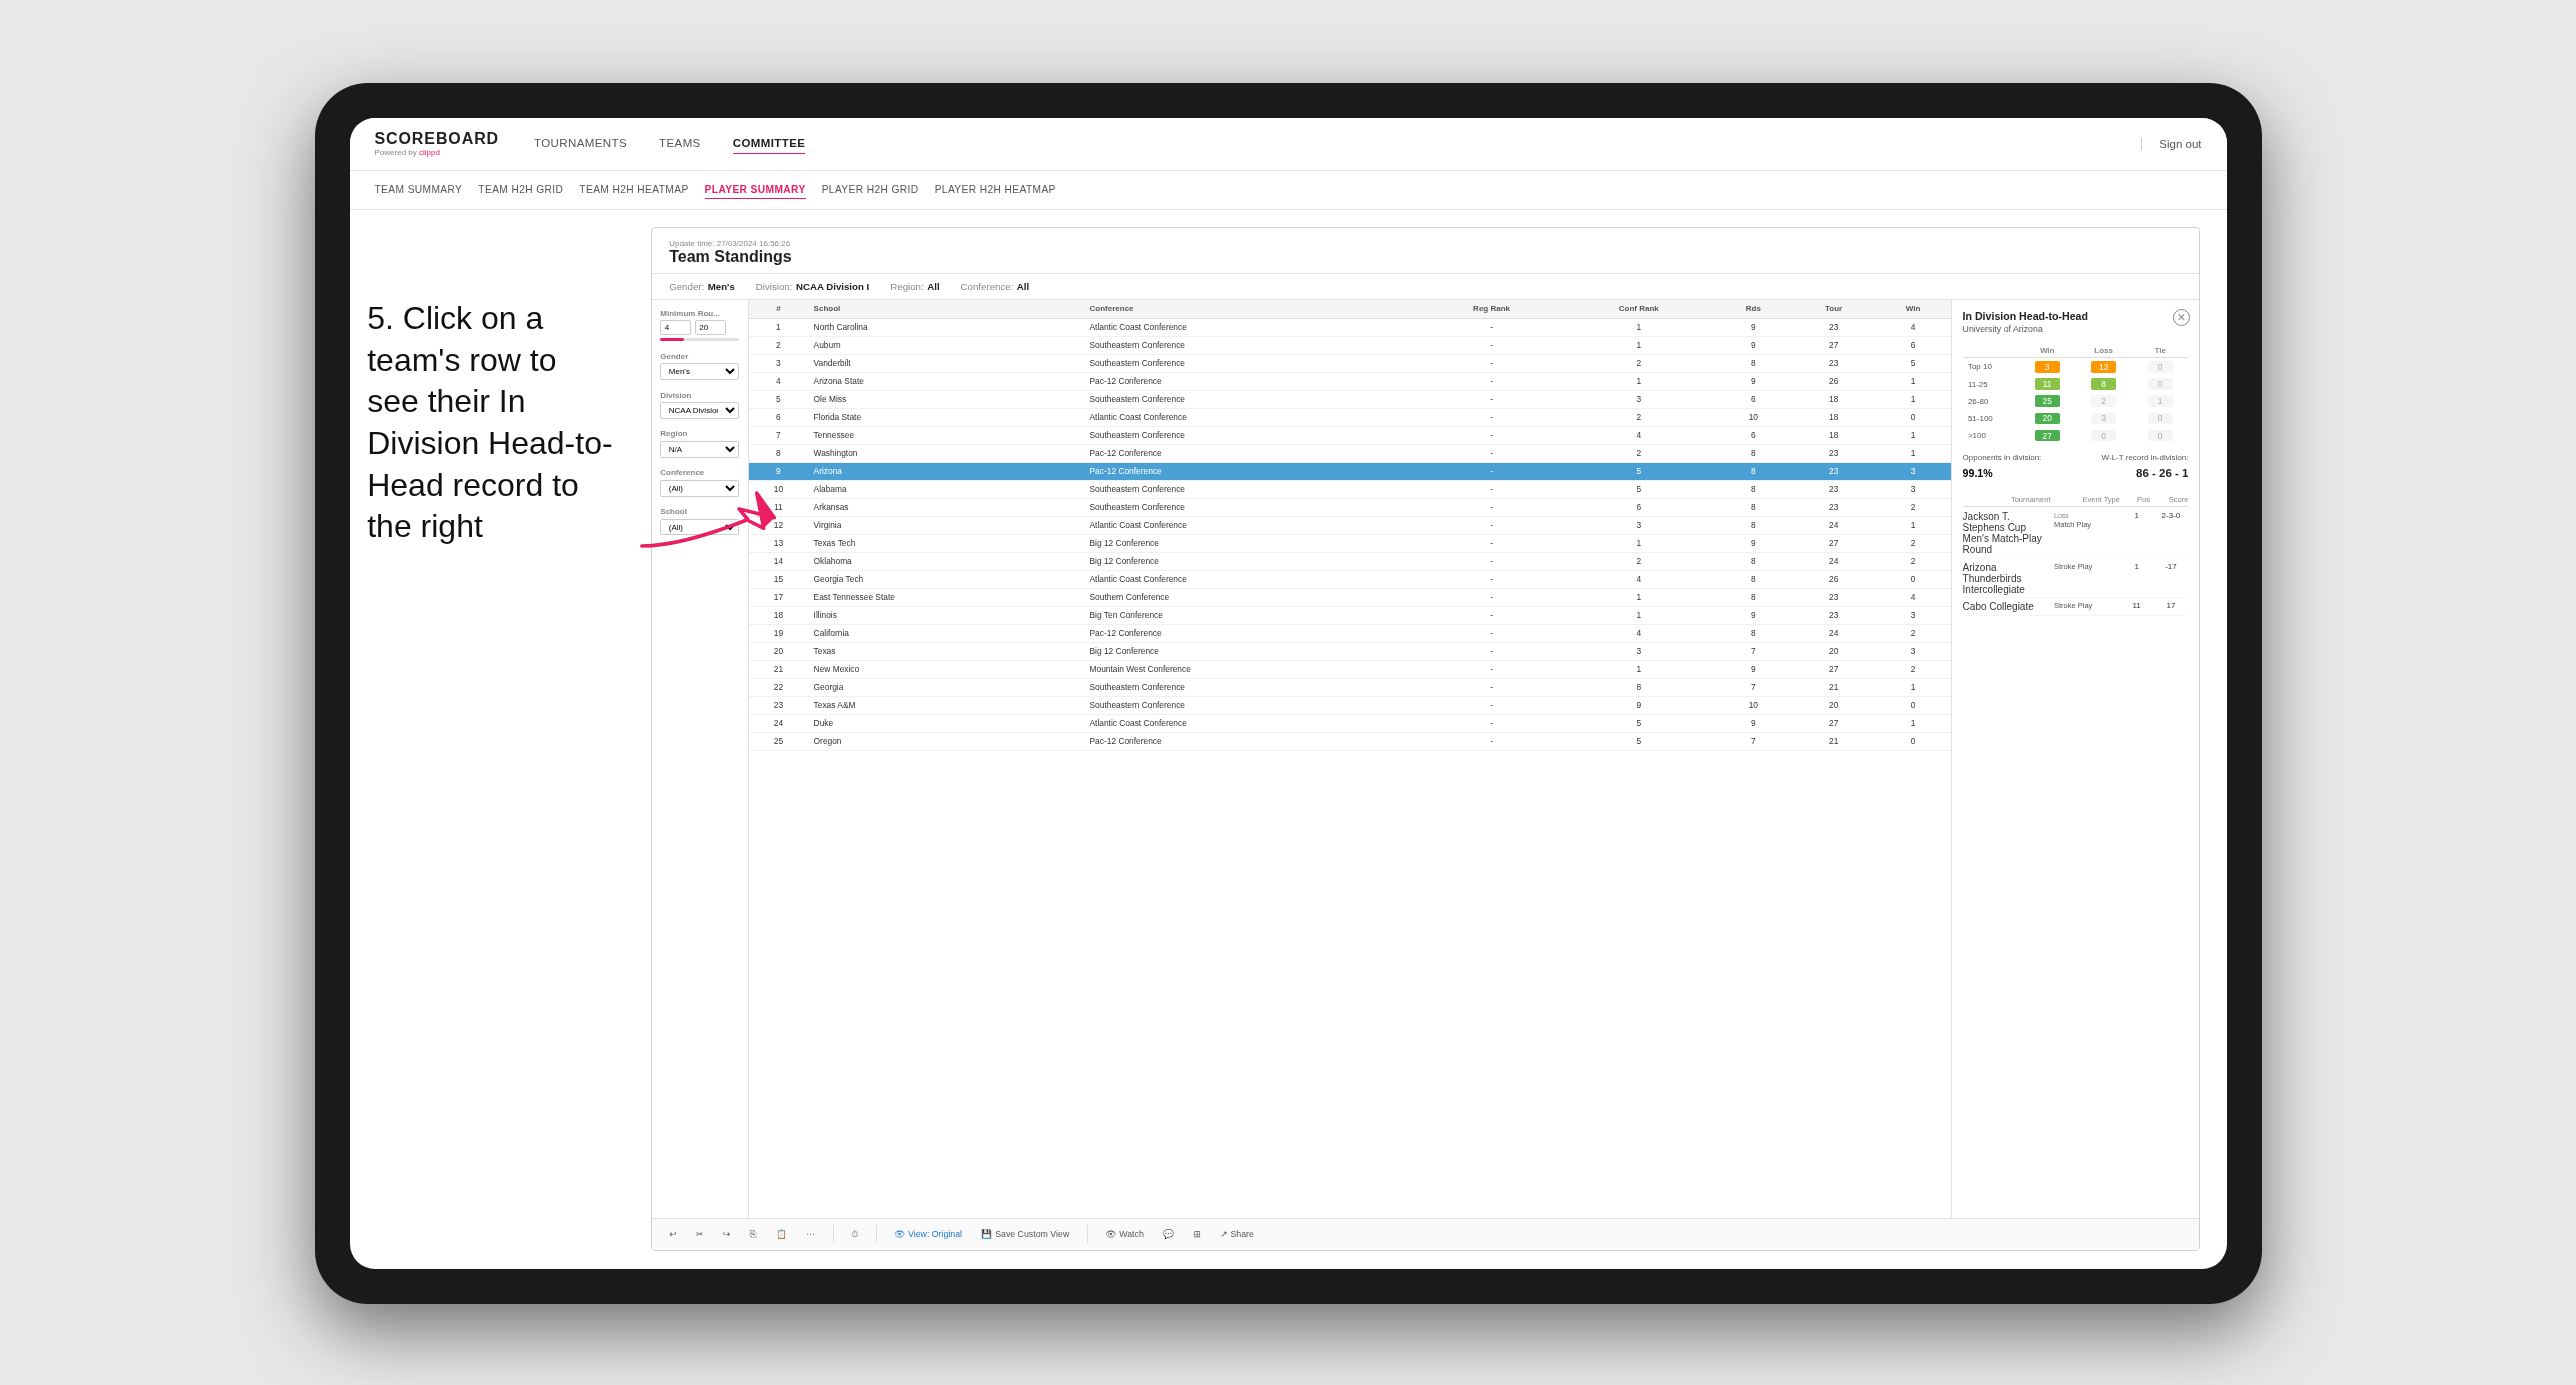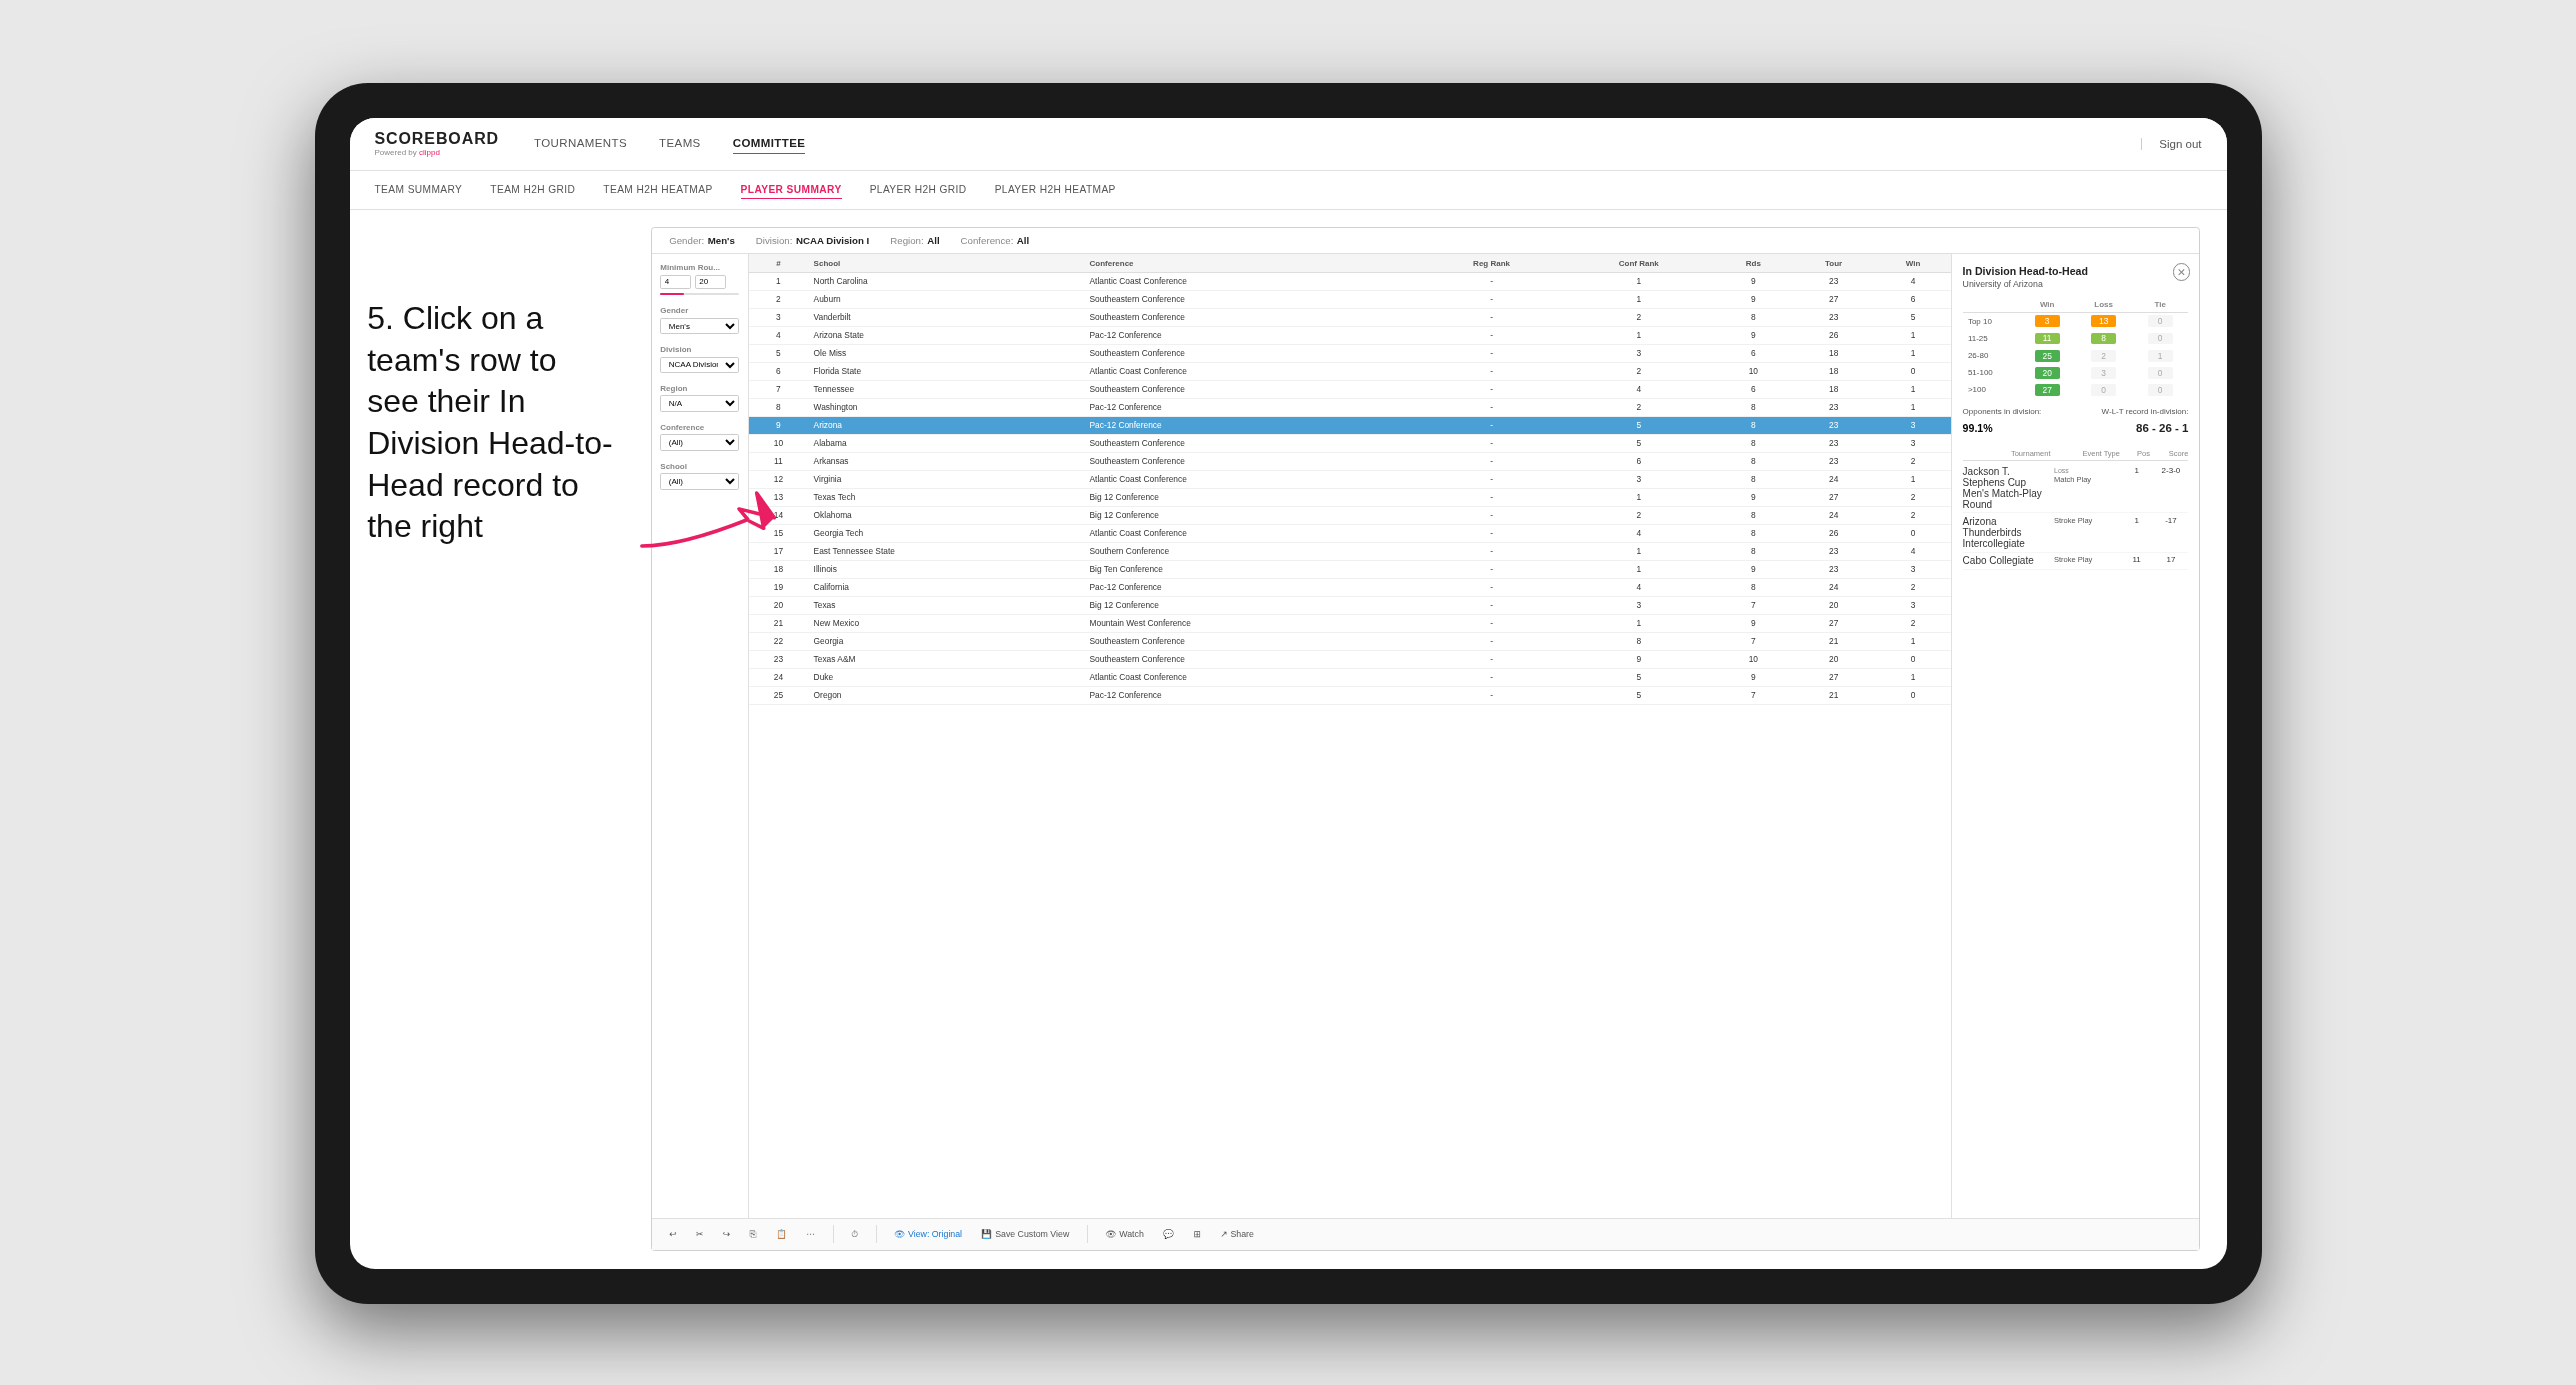--- a/index.html
+++ b/index.html
@@ -90,21 +90,21 @@
     }
 
     
     .sub-nav {
       display: flex;
       align-items: center;
       padding: 0 25px;
       height: 39px;
       border-bottom: 1.8px solid #e0e0e0;
       background: #fff;
-      gap: 28px;
+      gap: 16px;
       flex-shrink: 0;
     }
     .sub-nav-link {
       font-size: 10.2px;
       color: #555;
       cursor: pointer;
       text-transform: uppercase;
       letter-spacing: 0.4px;
       padding: 3.5px 0;
     }
@@ -472,20 +472,28 @@
       <div class="arrow-container">
         <svg class="arrow-svg" viewBox="0 0 180 80" xmlns="http://www.w3.org/2000/svg">
           <path d="M 10 70 C 40 70 80 60 130 40 L 120 28 L 160 38 L 140 10 L 148 50 L 132 42" fill="none" stroke="#e91e63" stroke-width="4" stroke-linecap="round" stroke-linejoin="round"></path>
           <polygon points="160,38 140,10 148,50" fill="#e91e63"></polygon>
         </svg>
       </div>
 
       <div class="spreadsheet-wrapper">
         <div class="spreadsheet-container">
 
+          <div class="sheet-header">
+            <div class="sheet-title-area">
+              <span class="update-time">
+                <span>Update time:</span> <span>27/03/2024 16:56:26</span>
+              </span>
+              <span class="sheet-title">Team Standings</span>
+            </div>
+          </div>
 
           <div class="filters-row">
             <div class="filter-item">
               <span class="filter-label">Gender:</span>
               <span class="filter-value">Men's</span>
             </div>
             <div class="filter-item">
               <span class="filter-label">Division:</span>
               <span class="filter-value">NCAA Division I</span>
             </div>

